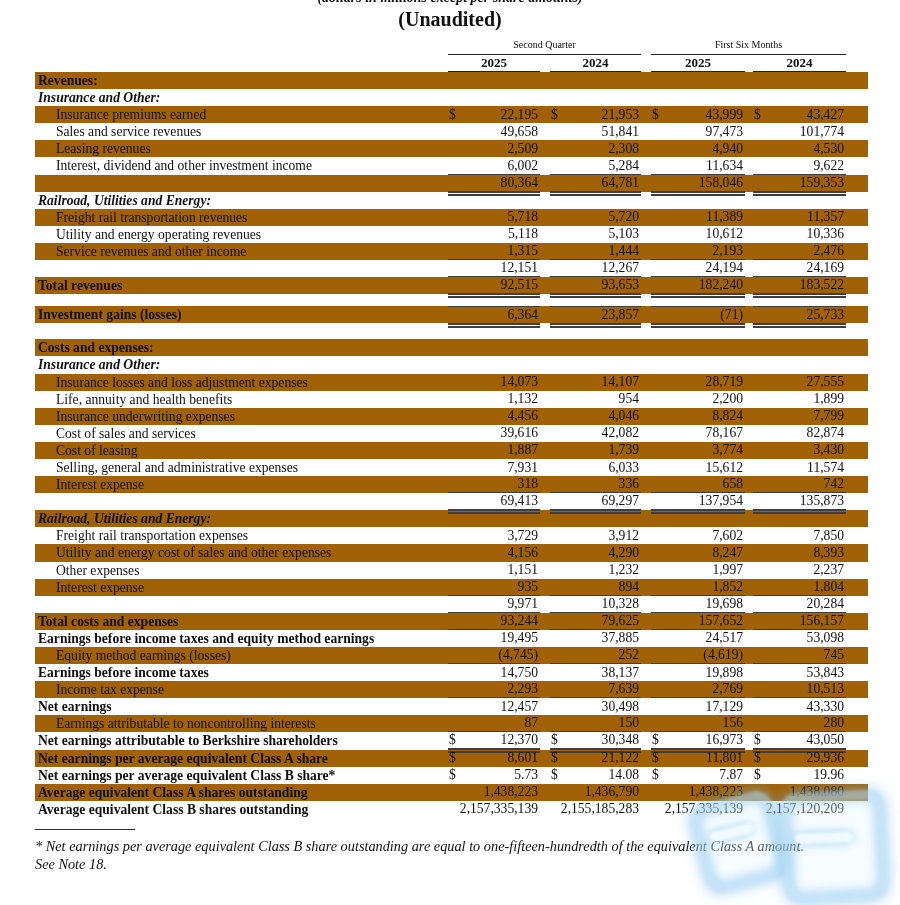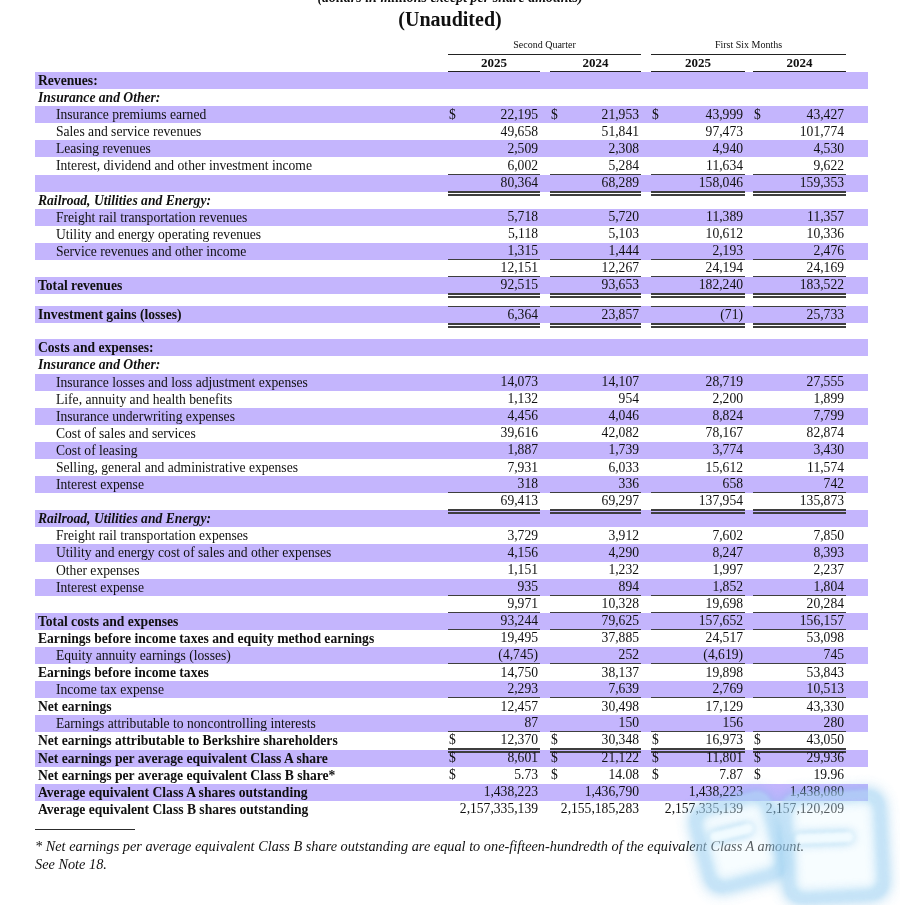--- a/index.html
+++ b/index.html
@@ -13,21 +13,21 @@
   .clipline>div{margin-top:-10px;font-size:14px;font-weight:bold;font-style:italic;}
   .unaudited{text-align:center;font-weight:bold;font-size:20px;height:20px;line-height:20px;}
   
   .sheet{margin:8px 0 0 35px;width:833px;}
   .grid{display:grid;grid-template-columns:413px 92px 10px 91px 10px 94px 8px 93px 22px;}
   .grid2{display:grid;grid-template-columns:413px 193px 10px 195px 22px;height:18px;}
   .group{font-weight:normal;font-size:10px;text-align:center;border-bottom:1.6px solid #222;line-height:16px;}
   .yrow{height:17px;}
   .year{font-weight:bold;font-size:13px;text-align:center;border-bottom:1.6px solid #222;line-height:15px;box-sizing:border-box;}
   .r{height:17.1px;}
-  .r.shade{background:#c4b5fd;}
+  .r.shade{background:#a16207;}
   .lbl{font-size:13.6px;line-height:17px;white-space:nowrap;overflow:hidden;padding-left:3px;}
   .lbl.item{padding-left:21px;}
   .lbl.section,.lbl.total{font-weight:bold;}
   .lbl.subsection{font-weight:bold;font-style:italic;}
   .val{display:flex;justify-content:space-between;align-items:center;font-size:13.6px;line-height:16px;
        padding:0 2px 0 1px;box-sizing:border-box;}
   .val.b1{border-bottom:1.6px solid #3e3e3e;}
   .val.b2{border-bottom:5px double #3e3e3e;}
   .val.bt{border-top:1.5px solid #3e3e3e;}
   .gaprow{background:#fff;}
@@ -193,21 +193,21 @@
       </div>
       <div class="grid r shade">
         <div class="lbl item"></div>
         <div class="val b2">
           <span></span>
           <span>80,364</span>
         </div>
         <div></div>
         <div class="val b2">
           <span></span>
-          <span>68,289</span>
+          <span>64,781</span>
         </div>
         <div></div>
         <div class="val b2">
           <span></span>
           <span>158,046</span>
         </div>
         <div></div>
         <div class="val b2">
           <span></span>
           <span>159,353</span>
@@ -737,21 +737,21 @@
           <span>24,517</span>
         </div>
         <div></div>
         <div class="val">
           <span></span>
           <span>53,098</span>
         </div>
         <div></div>
       </div>
       <div class="grid r shade">
-        <div class="lbl item">Equity annuity earnings (losses)</div>
+        <div class="lbl item">Equity method earnings (losses)</div>
         <div class="val b1">
           <span></span>
           <span>(4,745)</span>
         </div>
         <div></div>
         <div class="val b1">
           <span></span>
           <span>252</span>
         </div>
         <div></div>

